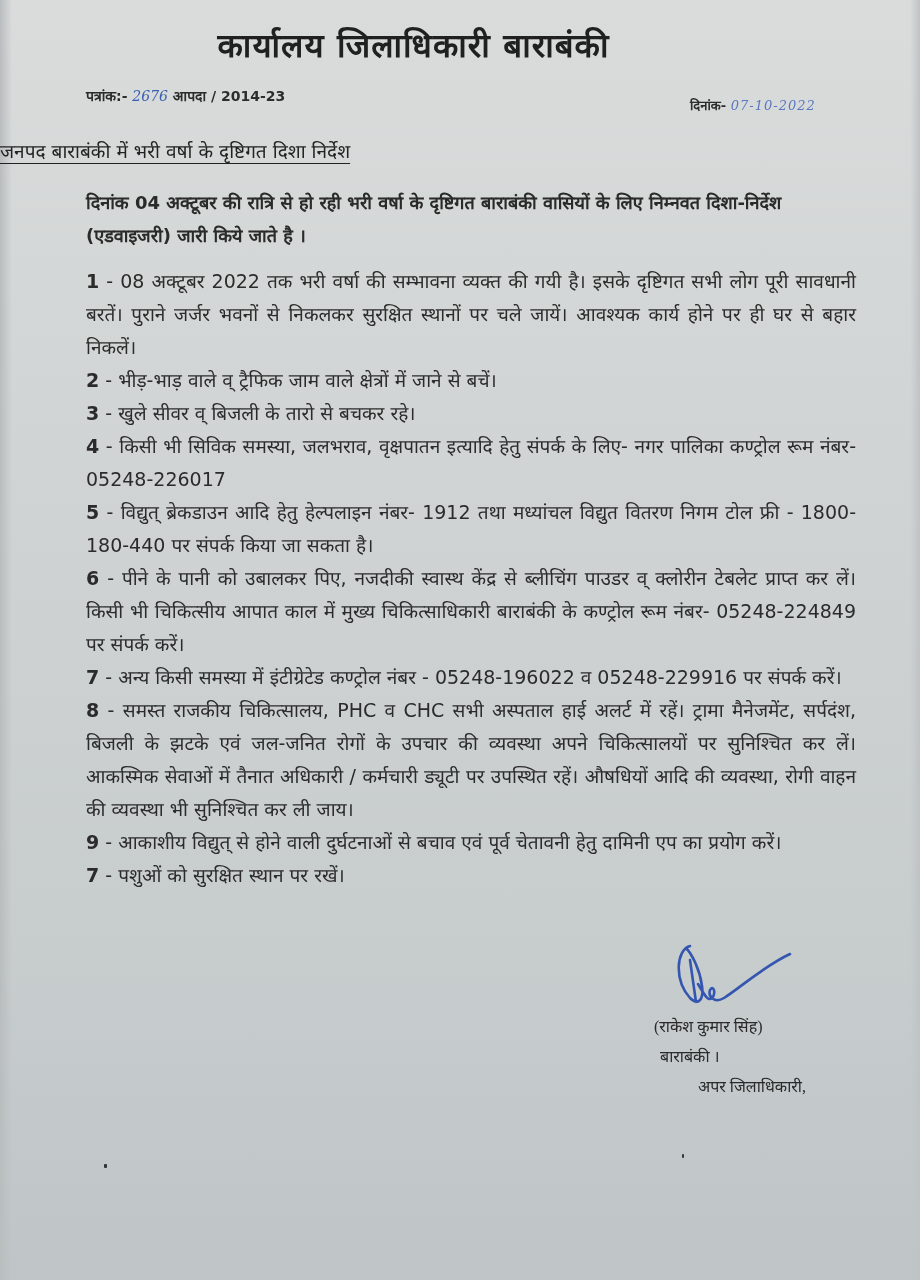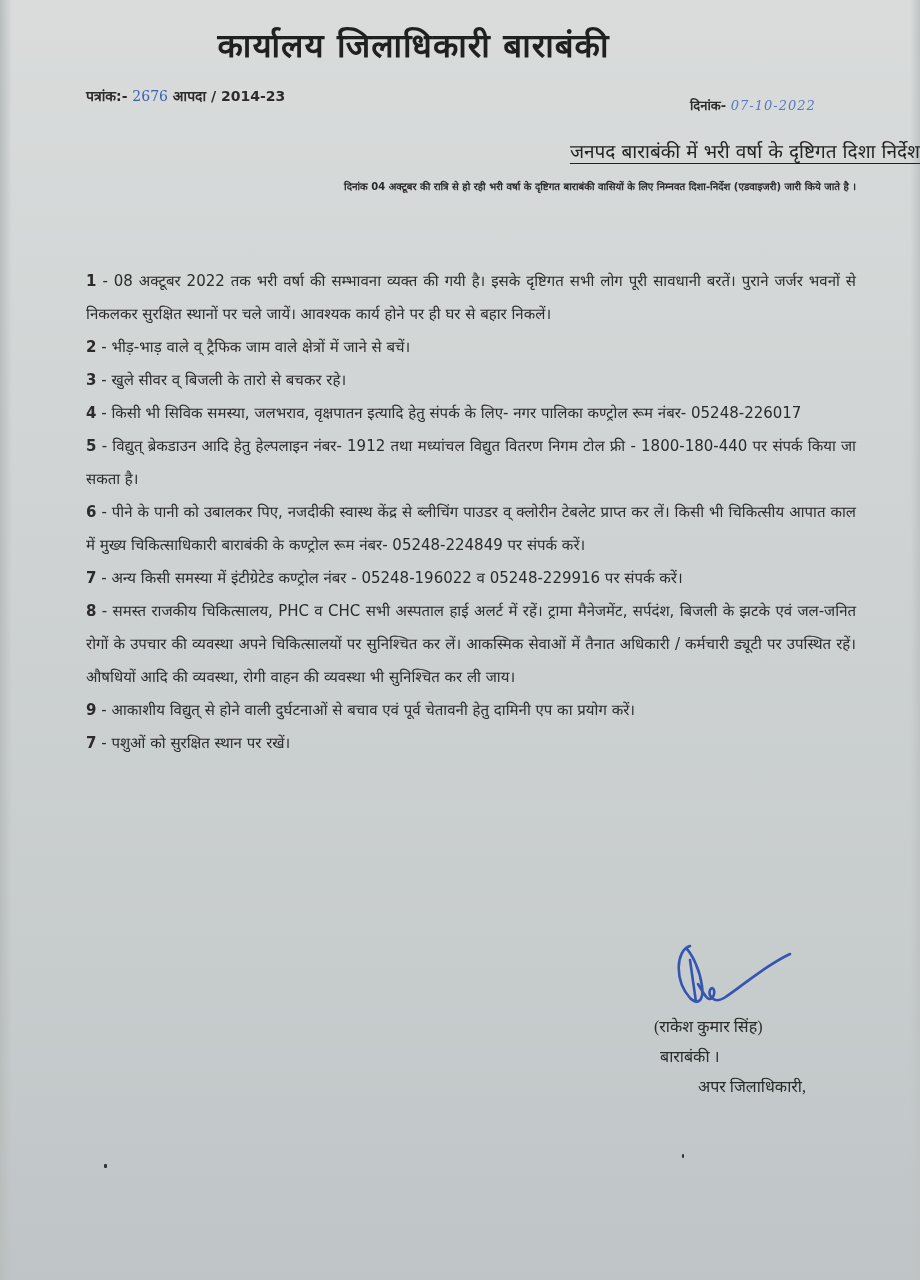--- a/index.html
+++ b/index.html
@@ -18,36 +18,36 @@
       position: absolute; right: 0; top: 0; bottom: 0; width: 10px;
       background: linear-gradient(270deg, #bfc3c4, rgba(0,0,0,0));
     }
     .title {
       position: absolute; top: 22px; left: 0; width: 827px; text-align: center;
       font-size: 33px; font-weight: bold; letter-spacing: 1px; color: #202020;
     }
     .ref-row {
       position: absolute; top: 86px; left: 86px; font-size: 14px; font-weight: bold; color: #2c2c2c;
     }
-    .ref-row .hand { color: #3a5fb0; font-weight: normal; font-family: "DejaVu Serif", serif; }
+    .ref-row .hand { color: #3a5fb0; font-style: italic; font-weight: normal; font-family: "DejaVu Serif", serif; }
     .date-row {
       position: absolute; top: 96px; left: 690px; font-size: 13px; font-weight: bold; color: #2c2c2c;
     }
     .date-row .hand { color: #5a78c0; font-weight: normal; font-style: italic; letter-spacing: 1px; font-family: "DejaVu Serif", serif; }
     .subject {
-      position: absolute; top: 138px; left: 0; width: 920px; text-align: right;
+      position: absolute; top: 138px; left: 0; width: 920px; text-align: left;
       font-size: 19px; text-decoration: underline; text-underline-offset: 5px; color: #222;
     }
     .intro {
-      position: absolute; top: 170px; left: 86px; width: 770px;
-      font-size: 10px; font-weight: bold; line-height: 33px; color: #2a2a2a; text-align: right;
+      position: absolute; top: 186px; left: 86px; width: 770px;
+      font-size: 18px; font-weight: bold; line-height: 33px; color: #2a2a2a;
     }
     .items {
       position: absolute; top: 265px; left: 86px; width: 770px;
-      font-size: 15px; line-height: 33px; color: #2b2b2b;
+      font-size: 19px; line-height: 33px; color: #2b2b2b;
     }
     .item { text-align: justify; }
     .item .num { font-weight: bold; }
     .sig {
       position: absolute; top: 940px; left: 640px; width: 200px;
     }
     .sig svg { display: block; margin-left: 28px; }
     .sig-lines { font-size: 16px; line-height: 30px; color: #2a2a2a; font-family: Liberation Serif, serif; }
     .sig-lines div:nth-child(1) { padding-left: 14px; }
     .sig-lines div:nth-child(2) { padding-left: 20px; }

